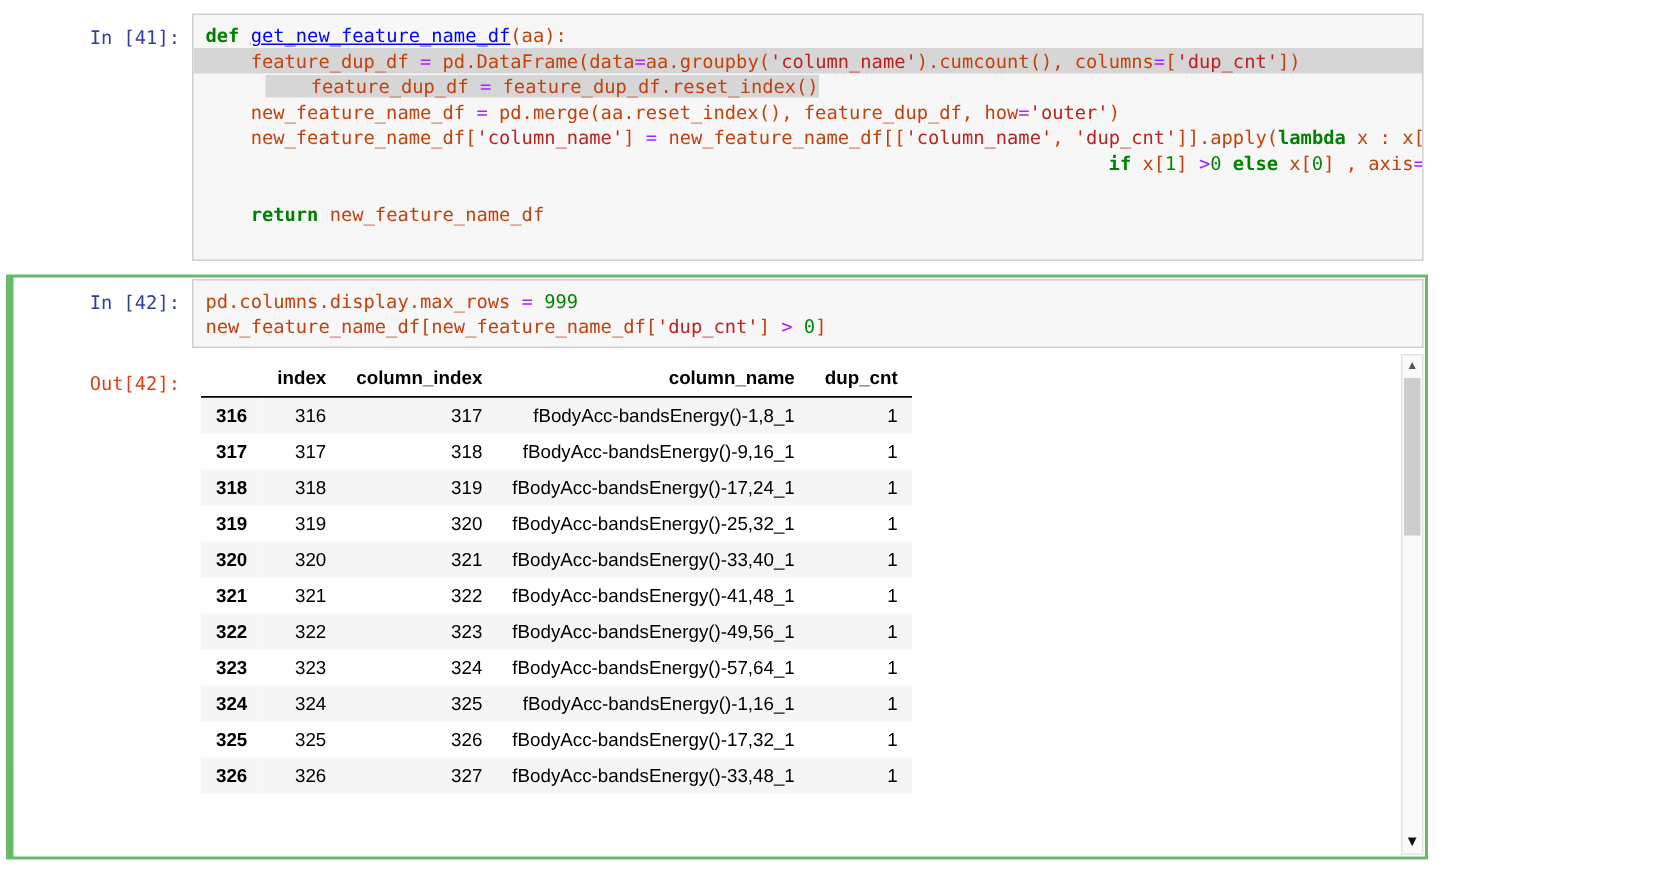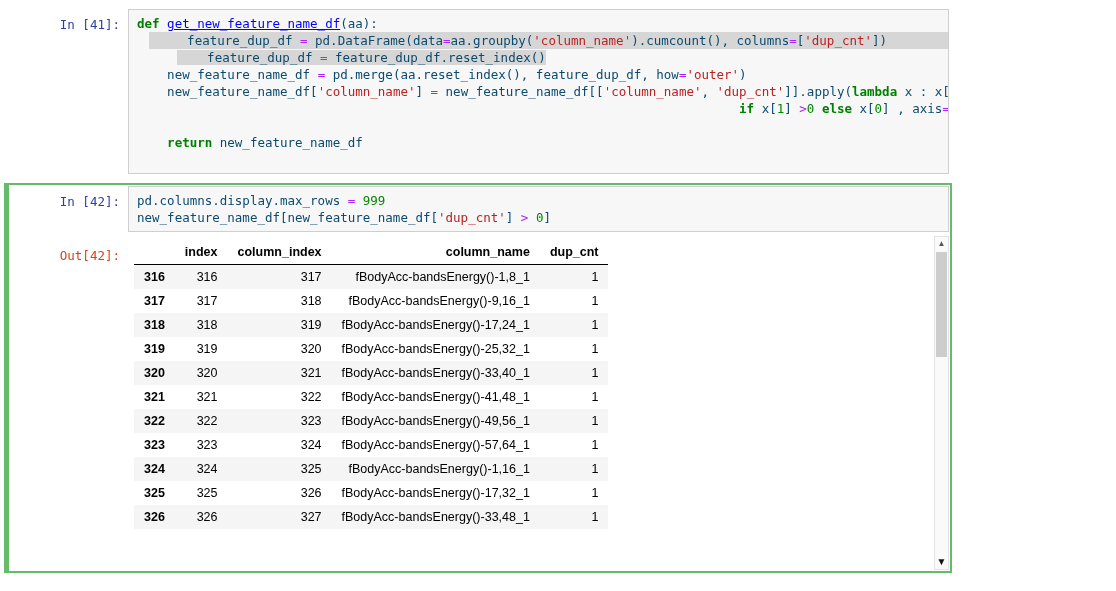--- a/index.html
+++ b/index.html
@@ -14,28 +14,28 @@
   .prompt {
     width: 118px; flex: 0 0 118px; text-align: right; padding: 7px 8px 0 0;
     font-family: "DejaVu Sans Mono", monospace; font-size: 12.5px; line-height: 17px; white-space: nowrap;
   }
   .in-prompt { color: var(--in_prompt); }
   .out-prompt { color: var(--out_prompt); padding-top: 13px; }
 
   .input-box { flex: 1; background: var(--input_bg); border: 1px solid var(--input_border); padding: 5px 0; overflow: hidden; }
   .code { font-family: "DejaVu Sans Mono", monospace; font-size: 12.5px; line-height: 17px; color: #000; }
   .code-line { white-space: pre; padding: 0 8px; min-height: 17px; }
-  .code-line.hl-full { background: var(--selection); margin-left: 20px; }
+  .code-line.hl-full { background: var(--selection); }
   .hl-span { background: var(--selection); margin-left: 40px; }
   .tok-kw  { color: var(--keyword); font-weight: bold; }
   .tok-fn  { color: var(--defname); text-decoration: underline; }
   .tok-str { color: var(--string); }
   .tok-op  { color: var(--operator); }
   .tok-num { color: var(--number); }
-  .tok-txt { color: #0c4a6e; }
+  .tok-txt { color: #c2410c; }
   .tok-cursor { display: inline-block; width: 0; border-left: 1px solid #000; height: 14px; vertical-align: text-bottom; }
 
   .output-row { display: flex; position: relative; min-height: 338px; background: #fff; padding-top: 2px; }
   .output-area { flex: 1; overflow: hidden; padding-right: 37px; }
 
   table.dataframe { border-collapse: collapse; margin: 6px 0 0 6px; font-size: 12.5px; color: #000; }
   table.dataframe th, table.dataframe td { text-align: right; padding: 5px 10px; border: none; white-space: nowrap; }
   table.dataframe thead tr { border-bottom: 1px solid #000; background: #fff; }
   table.dataframe th { font-weight: bold; }
   table.dataframe tbody tr:nth-child(odd) { background: var(--stripe); }

